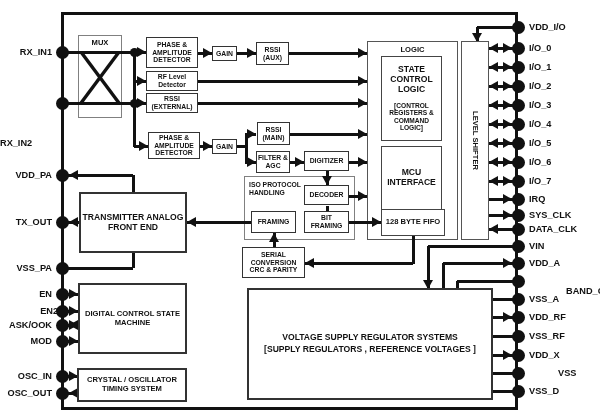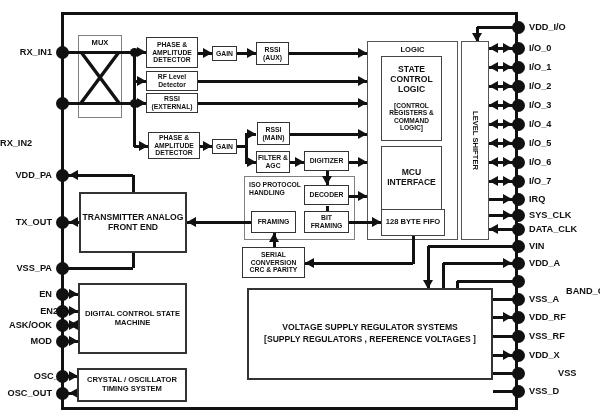--- a/index.html
+++ b/index.html
@@ -68,21 +68,21 @@
     <div class="f9">STATE CONTROL LOGIC</div>
     <div class="note">[CONTROL REGISTERS &amp; COMMAND LOGIC]</div>
   </div>
   <div class="blk f9" style="left:381px;top:146px;width:61px;height:64px;border-color:#444;">MCU INTERFACE</div>
   <div class="blk f8" style="left:381px;top:209px;width:64px;height:27px;border-color:#444;">128 BYTE FIFO</div>
   <div class="blk f8 vert" style="left:461px;top:41px;width:28px;height:199px;border-color:#555;">LEVEL SHIFTER</div>
 
   <div class="blk f9" style="left:79px;top:192px;width:108px;height:61px;border-width:2px;">TRANSMITTER ANALOG FRONT END</div>
   <div class="blk f8" style="left:78px;top:283px;width:109px;height:71px;border-width:2px;">DIGITAL CONTROL STATE MACHINE</div>
   <div class="blk f8" style="left:77px;top:368px;width:110px;height:34px;border-width:2px;">CRYSTAL / OSCILLATOR TIMING SYSTEM</div>
-  <div class="blk twoLine" style="left:247px;top:288px;width:246px;height:92px;border-width:2px;">
+  <div class="blk twoLine" style="left:247px;top:288px;width:246px;height:112px;border-width:2px;">
     <div class="f9">VOLTAGE SUPPLY REGULATOR SYSTEMS</div>
     <div class="f9" style="margin-top:2px;">[SUPPLY REGULATORS , REFERENCE VOLTAGES ]</div>
   </div>
 
 <div class="wh" style="left: 62px; top: 51px; width: 84px; background: rgb(17, 17, 17);"></div>
     <div class="wh" style="left: 62px; top: 102px; width: 84px; background: rgb(17, 17, 17);"></div>
     <div class="wh" style="left: 197px; top: 52px; width: 15px; background: rgb(17, 17, 17);"></div>
     <div class="wh" style="left: 237px; top: 52px; width: 19px; background: rgb(17, 17, 17);"></div>
     <div class="wh" style="left: 289px; top: 52px; width: 78px; background: rgb(17, 17, 17);"></div>
     <div class="wh" style="left: 197px; top: 80px; width: 170px; background: rgb(17, 17, 17);"></div>
@@ -216,21 +216,21 @@
     <div class="pinlbl" style="left: 0px; top: 262px; width: 52px; text-align: right;">VSS_PA</div>
     <div class="dot" style="left: 55.5px; top: 287.5px; width: 13px; height: 13px;"></div>
     <div class="pinlbl" style="left: 0px; top: 288px; width: 52px; text-align: right;">EN</div>
     <div class="dot" style="left: 55.5px; top: 304.5px; width: 13px; height: 13px;"></div>
     <div class="pinlbl" style="left: 0px; top: 305px; width: 52px; text-align: right; margin-left: 6px;">EN2</div>
     <div class="dot" style="left: 55.5px; top: 318.5px; width: 13px; height: 13px;"></div>
     <div class="pinlbl" style="left: 0px; top: 319px; width: 52px; text-align: right;">ASK/OOK</div>
     <div class="dot" style="left: 55.5px; top: 334.5px; width: 13px; height: 13px;"></div>
     <div class="pinlbl" style="left: 0px; top: 335px; width: 52px; text-align: right;">MOD</div>
     <div class="dot" style="left: 55.5px; top: 369.5px; width: 13px; height: 13px;"></div>
-    <div class="pinlbl" style="left: 16px; top: 370px; width: 52px; text-align: right;">OSC_IN</div>
+    <div class="pinlbl" style="left: 0px; top: 370px; width: 52px; text-align: right;">OSC_IN</div>
     <div class="dot" style="left: 55.5px; top: 386.5px; width: 13px; height: 13px;"></div>
     <div class="pinlbl" style="left: 0px; top: 387px; width: 52px; text-align: right;">OSC_OUT</div>
     <div class="dot" style="left: 511.5px; top: 20.5px; width: 13px; height: 13px;"></div>
     <div class="pinlbl" style="left: 529px; top: 21px; width: 70px; text-align: left;">VDD_I/O</div>
     <div class="dot" style="left: 511.5px; top: 41.5px; width: 13px; height: 13px;"></div>
     <div class="pinlbl" style="left: 529px; top: 42px; width: 70px; text-align: left;">I/O_0</div>
     <div class="dot" style="left: 511.5px; top: 60.5px; width: 13px; height: 13px;"></div>
     <div class="pinlbl" style="left: 529px; top: 61px; width: 70px; text-align: left;">I/O_1</div>
     <div class="dot" style="left: 511.5px; top: 79.5px; width: 13px; height: 13px;"></div>
     <div class="pinlbl" style="left: 529px; top: 80px; width: 70px; text-align: left;">I/O_2</div>

